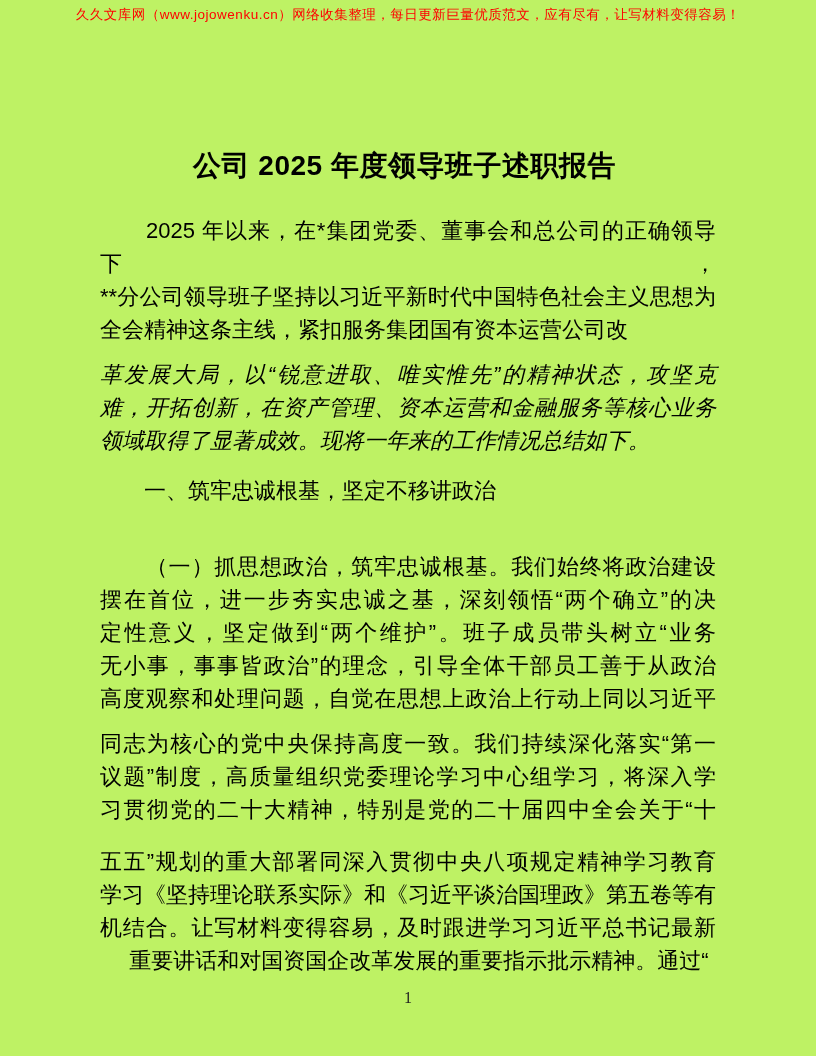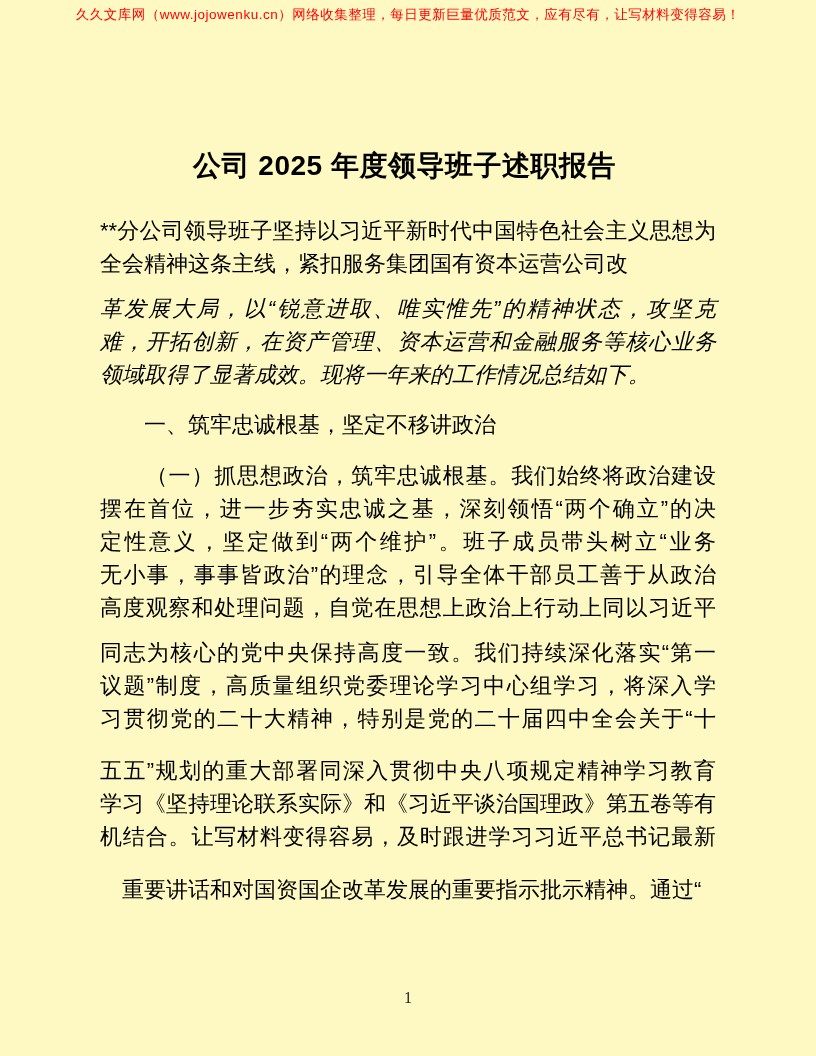--- a/index.html
+++ b/index.html
@@ -4,21 +4,21 @@
 <style>
   html, body {
     margin: 0;
     padding: 0;
     background: #ffffff;
   }
   .page {
     position: relative;
     width: 816px;
     height: 1056px;
-    background: #fef9c3;
+    background: #bef264;
     overflow: hidden;
     font-family: "Liberation Sans", sans-serif;
     color: #000000;
   }
   .site-header {
     position: absolute;
     top: 6px;
     left: 0;
     right: 0;
     text-align: center;
@@ -46,24 +46,24 @@
     top: 214px;
     left: 100px;
     width: 616px;
     font-size: 22px;
     line-height: 33px;
     color: #000000;
   }
   .block { margin: 0; }
   .blk-b { margin-top: 12px; font-style: italic; }
   .blk-h { margin-top: 17px; }
-  .blk-d { margin-top: 18px; }
+  .blk-d { margin-top: 43px; }
   .blk-e { margin-top: 12px; }
   .blk-f { margin-top: 19px; }
-  .blk-g { margin-top: 20px; }
+  .blk-g { margin-top: 0; text-align: center; }
   .line {
     white-space: pre-wrap;
   }
   .jline {
     text-align: justify;
     text-align-last: justify;
   }
   .page-number {
     position: absolute;
     top: 988px;
@@ -80,20 +80,21 @@
 <body>
 
 <div class="page">
 
   <div class="site-header">久久文库网（www.jojowenku.cn）网络收集整理，每日更新巨量优质范文，应有尽有，让写材料变得容易！</div>
 
   <h1 class="doc-title">公司 2025 年度领导班子述职报告</h1>
 
   <div class="doc-body">
     <div class="block blk-a">
+        <div class="line jline">　　2025 年以来，在*集团党委、董事会和总公司的正确领导下，</div>
         <div class="line jline">**分公司领导班子坚持以习近平新时代中国特色社会主义思想为</div>
         <div class="line">全会精神这条主线，紧扣服务集团国有资本运营公司改</div>
       </div>
     <div class="block blk-b">
         <div class="line jline">革发展大局，以“锐意进取、唯实惟先”的精神状态，攻坚克</div>
         <div class="line jline">难，开拓创新，在资产管理、资本运营和金融服务等核心业务</div>
         <div class="line">领域取得了显著成效。现将一年来的工作情况总结如下。</div>
       </div>
     <div class="block blk-h">
         <div class="line">　　一、筑牢忠诚根基，坚定不移讲政治</div>

